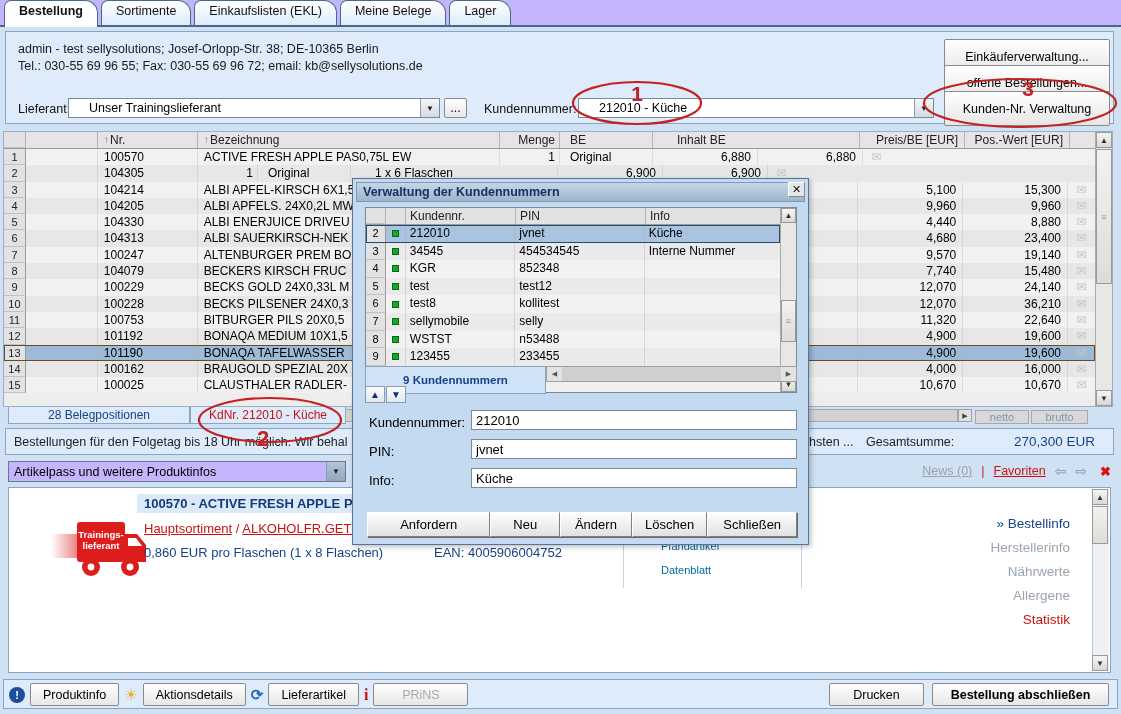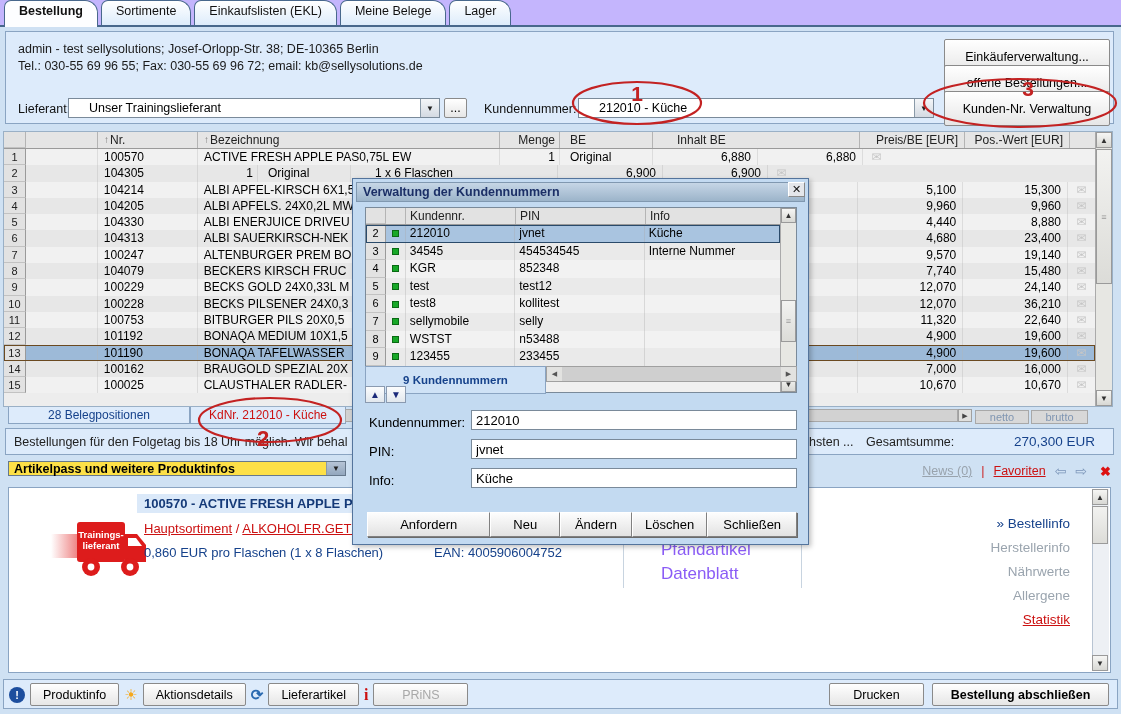--- a/index.html
+++ b/index.html
@@ -42,43 +42,43 @@
   .tfoot{position:absolute;left:3px;top:407px;width:1110px;height:17px;font-size:12px;}
   .ftab{position:absolute;height:17px;background:#ddebfb;border:1px solid #8aa4c2;border-top:none;box-sizing:border-box;display:flex;align-items:center;justify-content:center;}
   .hstrip{position:absolute;left:342px;top:2px;width:613px;height:13px;background:#d2d2d2;border:1px solid #a8a8a8;box-sizing:border-box;}
   .harr{position:absolute;top:2px;width:14px;height:13px;background:#e0e0de;border:1px solid #a0a0a0;box-sizing:border-box;font-size:7px;color:#444;display:flex;align-items:center;justify-content:center;}
   .nb{position:absolute;top:3px;height:14px;background:#d8d8d8;border:1px solid #a8a8a8;box-sizing:border-box;color:#8096b2;font-size:11px;display:flex;align-items:center;justify-content:center;}
   
   .summary{position:absolute;left:5px;top:428px;width:1109px;height:27px;background:#ddebfb;border:1px solid #8aa4c2;box-sizing:border-box;font-size:12.5px;color:#222;}
   .summary span{position:absolute;top:6px;}
   
   .infobar{position:absolute;left:0;top:459px;width:1121px;height:26px;}
-  .combob{position:absolute;left:8px;top:2px;width:338px;height:15px;background:#fde047;border:1px solid #66788c;box-sizing:border-box;display:flex;align-items:center;font-size:12.5px;color:#000;font-weight:bold;}
+  .combob{position:absolute;left:8px;top:2px;width:338px;height:21px;background:#c4b5fd;border:1px solid #66788c;box-sizing:border-box;display:flex;align-items:center;font-size:12.5px;color:#000;}
   .combob .val{flex:1;padding-left:5px;}
   .combob .drop{background:linear-gradient(#b6c4d6,#93a7be);}
   .newszone{position:absolute;right:10px;top:4px;display:flex;align-items:center;gap:9px;font-size:12.5px;}
   .news{color:#99a3ad;text-decoration:underline;}
   .fav{color:#cc1111;text-decoration:underline;}
   .navarr{color:#7a94b8;font-size:14px;}
   .redx{color:#dd1111;font-weight:bold;font-size:13px;margin-left:4px;}
   
   .product{position:absolute;left:8px;top:487px;width:1103px;height:186px;background:#fff;border:1px solid #8aa4c2;box-sizing:border-box;}
   .ptitlebg{position:absolute;left:128px;top:6px;width:552px;height:19px;background:#dbe9f9;}
   .ptitle{position:absolute;left:135px;top:8px;font-size:13px;font-weight:bold;color:#153a78;white-space:nowrap;}
   .plinks{position:absolute;left:135px;top:33px;font-size:13px;white-space:nowrap;}
   .rlink{color:#cc1111;text-decoration:underline;}
   .rsep{color:#cc1111;}
   .pprice{position:absolute;left:135px;top:57px;font-size:13px;color:#16428b;white-space:nowrap;}
   .pean{position:absolute;left:425px;top:57px;font-size:13px;color:#16428b;}
   .pdiv{position:absolute;top:48px;height:52px;width:1px;background:#c8d4e0;}
-  .pattr{position:absolute;left:652px;font-size:17px;color:#8b5cf6;}
+  .pattr{position:absolute;left:652px;font-size:11px;color:#0369a1;}
   .pnav{position:absolute;right:40px;top:28px;display:flex;flex-direction:column;align-items:flex-end;gap:9px;font-size:13.5px;}
   .nav-item.active{color:#16428b;}
   .nav-item.muted{color:#9aa4ae;}
-  .nav-item.link{color:#cc1111;text-decoration:underline;}
+  .nav-item.link{color:#cc1111;}
   .pscroll{position:absolute;right:1px;top:1px;bottom:1px;width:17px;background:#edf0f4;border-left:1px solid #b8c4d2;box-sizing:border-box;}
   
   .truck{position:absolute;left:42px;top:22px;width:100px;height:80px;}
   
   .toolbar{position:absolute;left:3px;top:679px;width:1115px;height:30px;background:#ddebfb;border:1px solid #8aa4c2;box-sizing:border-box;}
   .tbgroup{position:absolute;left:5px;top:3px;display:flex;align-items:center;gap:5px;height:23px;}
   .tbtn{height:23px;padding:0 12px;}
   .tbtn.dis{color:#a8a8a8;}
   .icon-info{width:16px;height:16px;border-radius:50%;background:#1d4e9e;color:#fff;font-weight:bold;font-size:11px;display:flex;align-items:center;justify-content:center;}
   .icon-sun{color:#f5a81c;font-size:15px;}
@@ -324,21 +324,21 @@
         <div class="c c9"><span class="env">✉</span></div>
       </div>
       <div class="trow">
         <div class="c c0">14</div>
         <div class="c c1"></div>
         <div class="c c2">100162</div>
         <div class="c c3">BRAUGOLD SPEZIAL 20X</div>
         <div class="c c4"></div>
         <div class="c c5"></div>
         <div class="c c6"></div>
-        <div class="c c7">7,000</div>
+        <div class="c c7">4,000</div>
         <div class="c c8">16,000</div>
         <div class="c c9"><span class="env">✉</span></div>
       </div>
       <div class="trow">
         <div class="c c0">15</div>
         <div class="c c1"></div>
         <div class="c c2">100025</div>
         <div class="c c3">CLAUSTHALER RADLER-</div>
         <div class="c c4"></div>
         <div class="c c5"></div>

